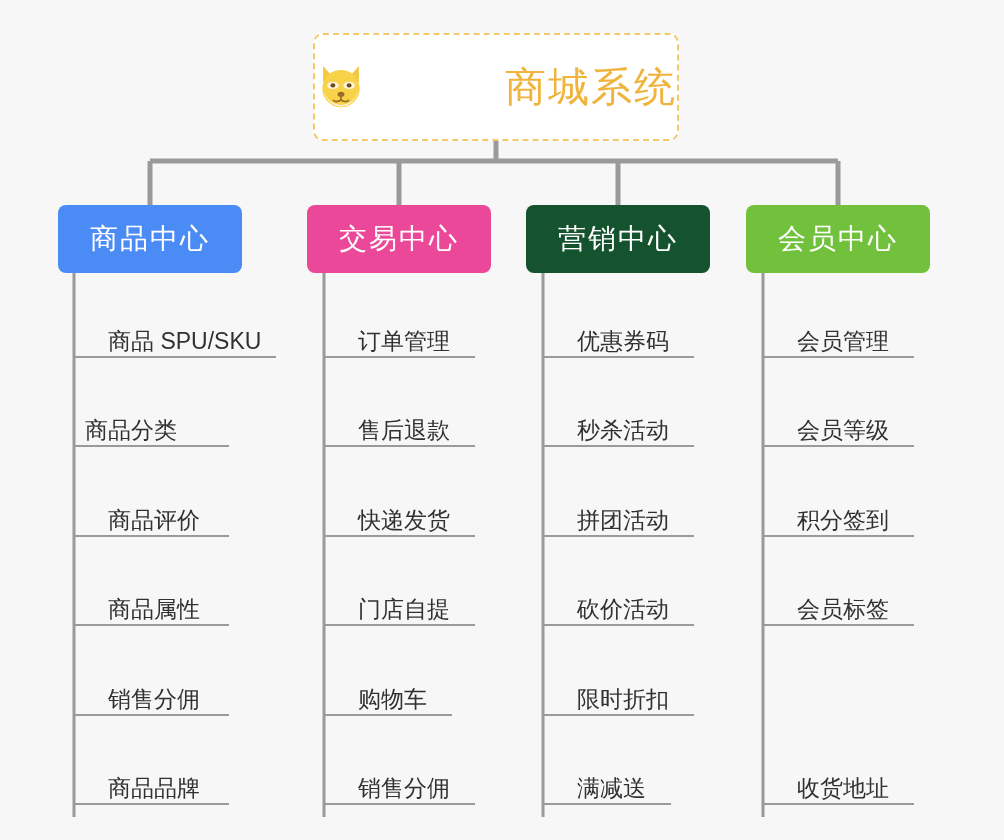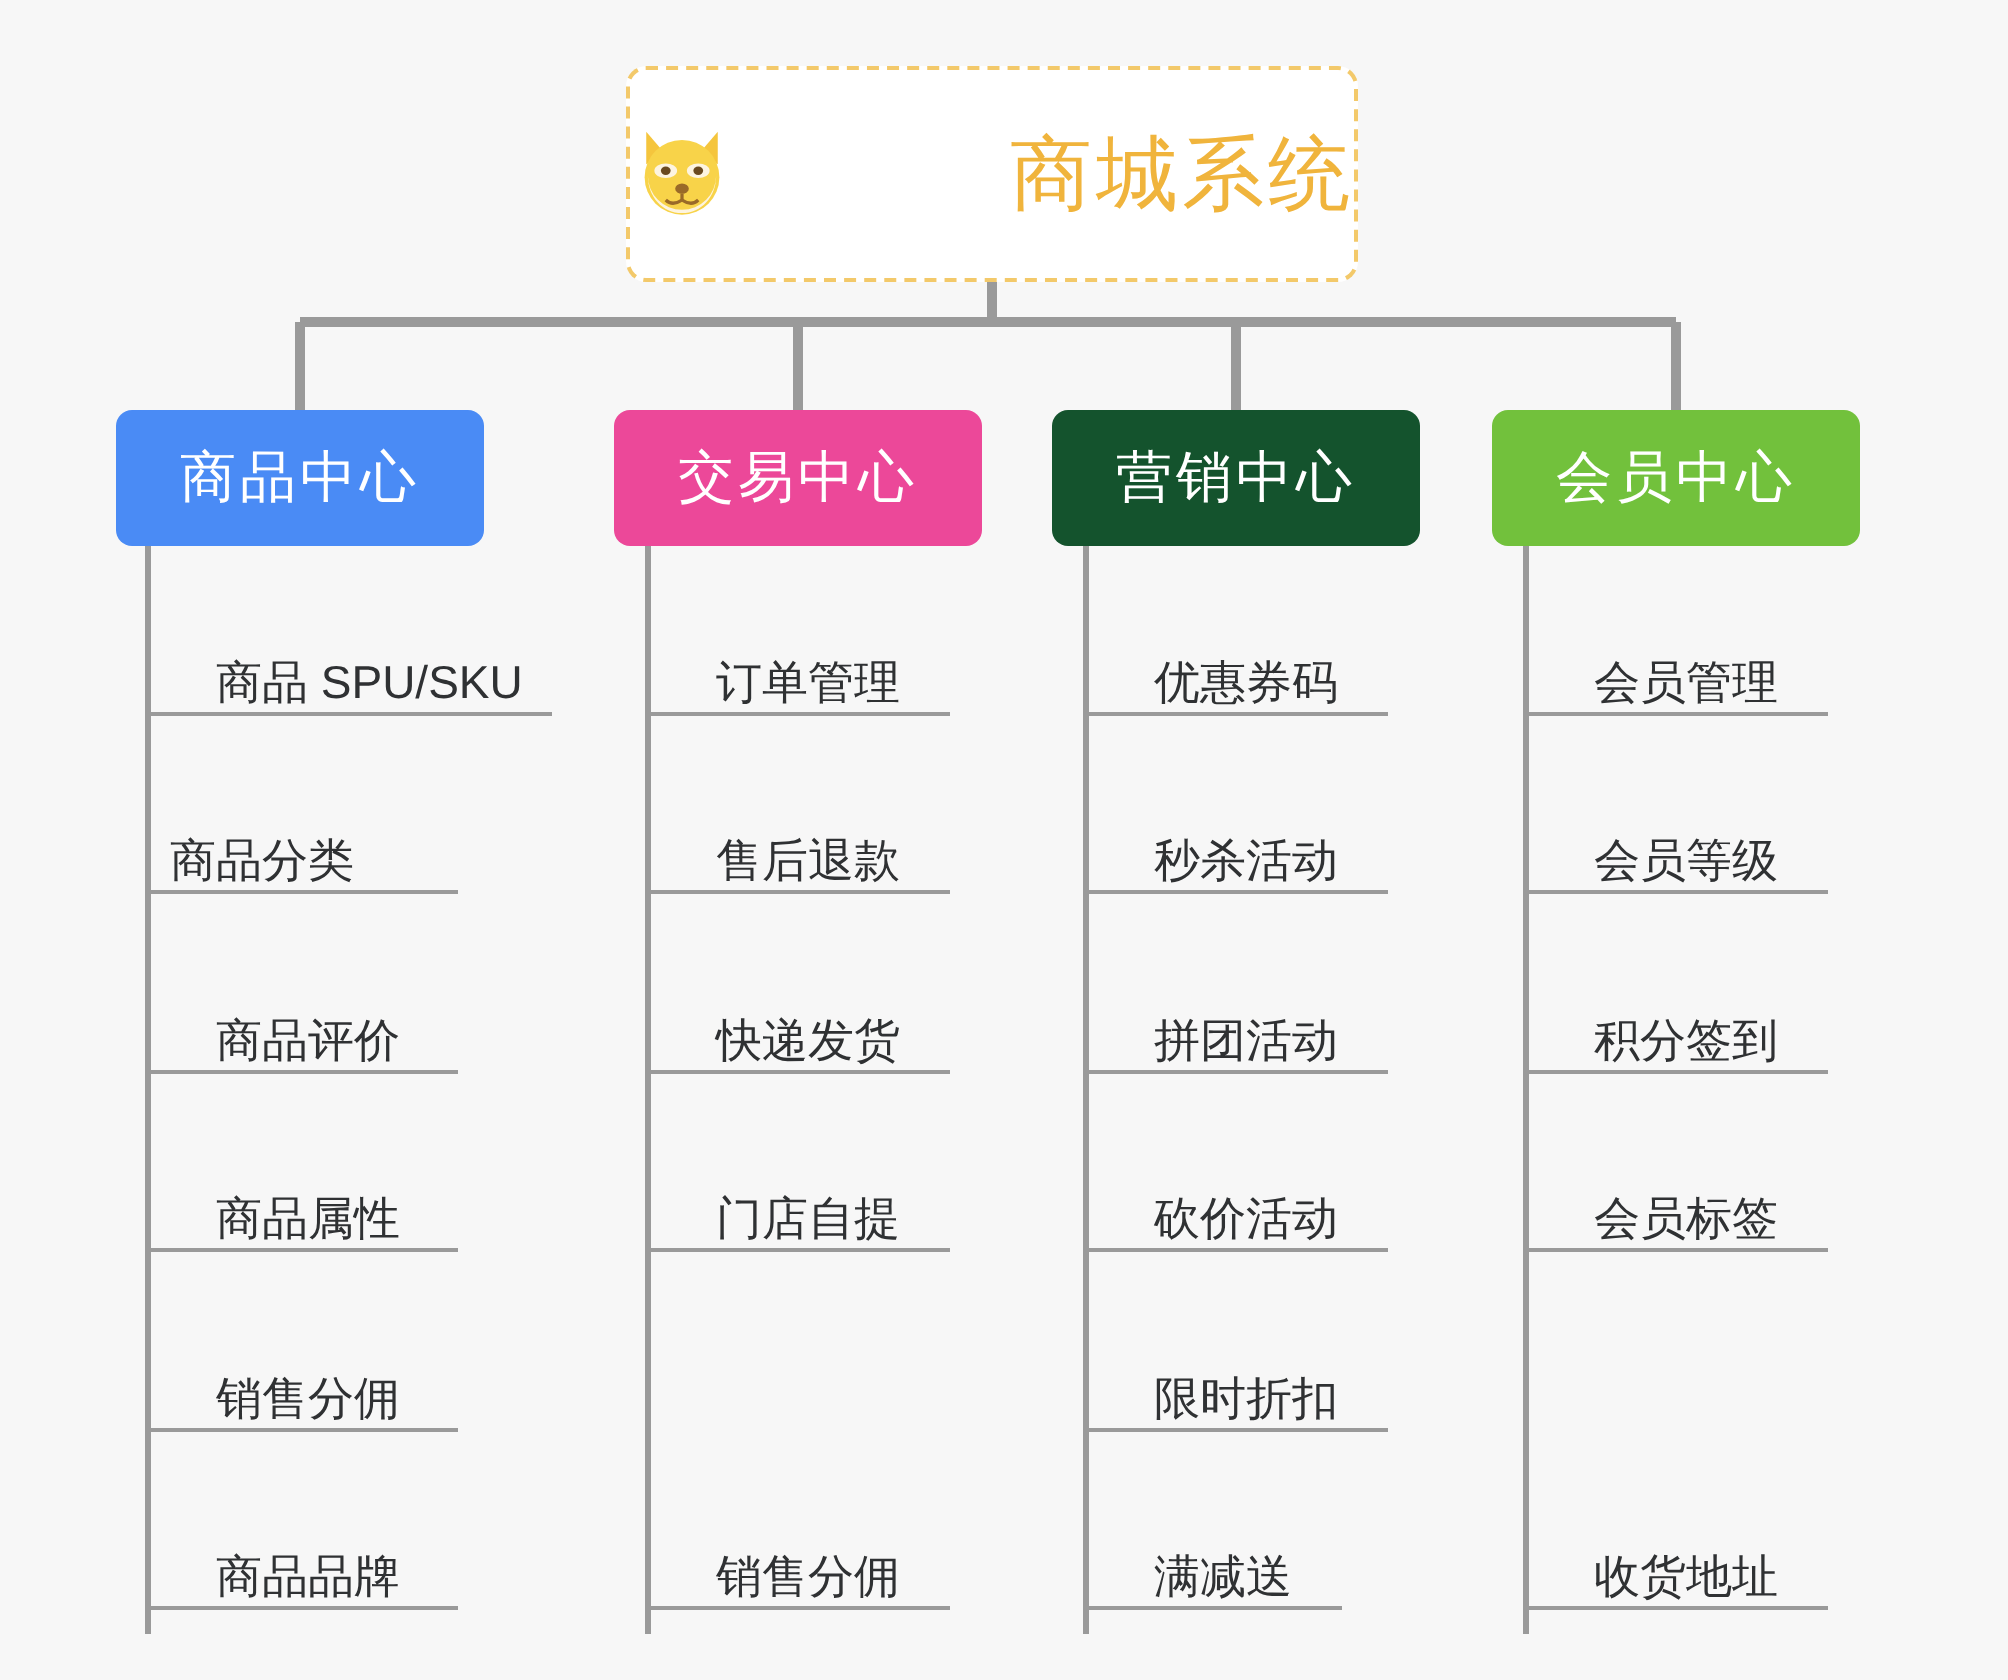--- a/index.html
+++ b/index.html
@@ -174,20 +174,23 @@
   </div>
   <div class="leaf" style="left:324px; top:401px; min-width:151px;">
     <span class="leaf-label">售后退款</span>
   </div>
   <div class="leaf" style="left:324px; top:491px; min-width:151px;">
     <span class="leaf-label">快递发货</span>
   </div>
   <div class="leaf" style="left:324px; top:580px; min-width:151px;">
     <span class="leaf-label">门店自提</span>
   </div>
+  <div class="leaf" style="left:324px; top:670px; min-width:128px;">
+    <span class="leaf-label">购物车</span>
+  </div>
   <div class="leaf" style="left:324px; top:759px; min-width:151px;">
     <span class="leaf-label">销售分佣</span>
   </div>
 
   <div class="leaf" style="left:543px; top:312px; min-width:151px;">
     <span class="leaf-label">优惠券码</span>
   </div>
   <div class="leaf" style="left:543px; top:401px; min-width:151px;">
     <span class="leaf-label">秒杀活动</span>
   </div>

